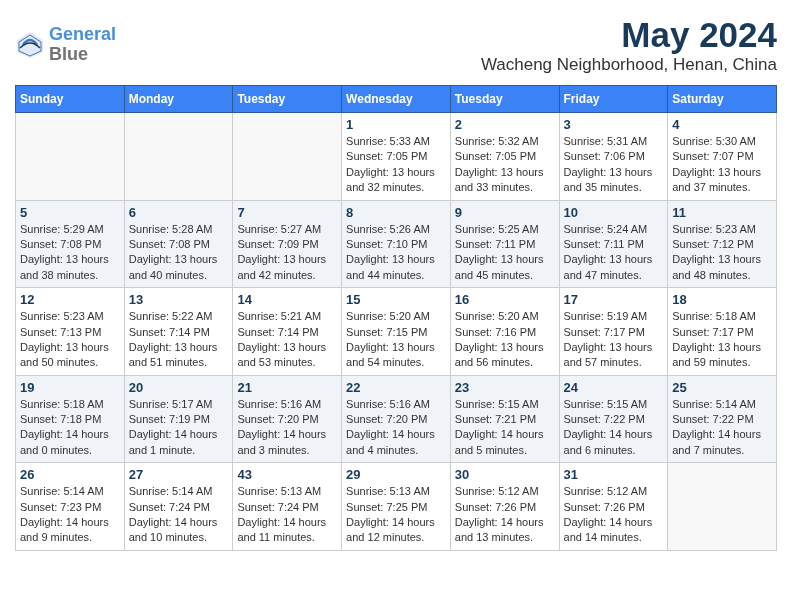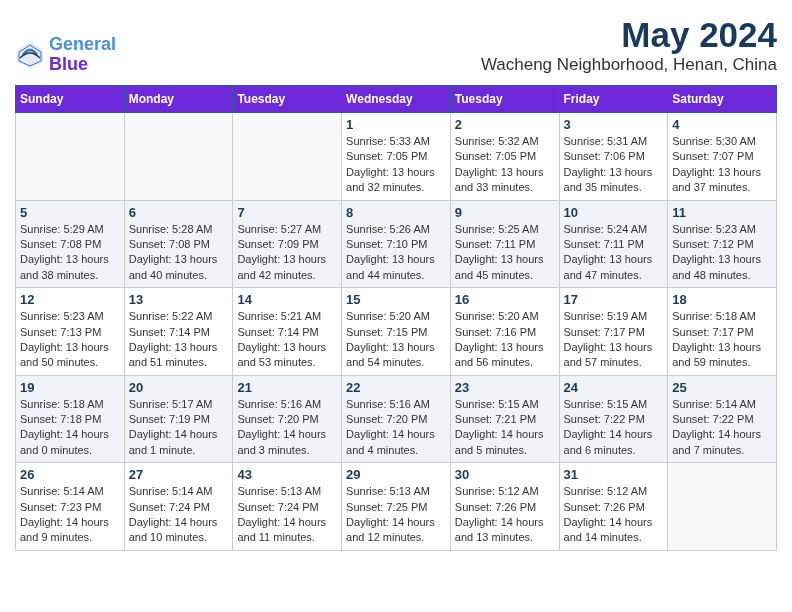--- a/index.html
+++ b/index.html
@@ -6,21 +6,21 @@
     body {
       font-family: Arial, sans-serif;
       background: #fff;
       width: 792px;
       min-height: 612px;
       padding: 15px;
     }
     .header-area {
       display: flex;
       justify-content: space-between;
-      align-items: flex-end;
+      align-items: center;
       margin-bottom: 10px;
     }
     .logo {
       display: flex;
       align-items: center;
     }
     .logo-text {
       font-size: 18px;
       font-weight: bold;
       color: #1a3a5c;
@@ -45,21 +45,21 @@
     .location-title {
       font-size: 17px;
       color: #333;
     }
     .calendar {
       width: 100%;
       border-collapse: collapse;
       font-size: 11px;
     }
     .calendar th {
-      background-color: #6d28d9;
+      background-color: #3b82f6;
       color: #fff;
       padding: 6px 4px;
       text-align: left;
       font-size: 12px;
       border: 1px solid #2a5a9a;
     }
     .calendar td {
       border: 1px solid #ccc;
       vertical-align: top;
       padding: 4px;
@@ -94,21 +94,21 @@
 <div class="header-area">
   <div class="logo">
     <svg class="logo-icon" viewBox="0 0 30 30">
       <polygon points="15,2 28,10 28,22 15,28 2,22 2,10" fill="#3a75c4" opacity="0.15"></polygon>
       <polygon points="15,5 26,12 26,21 15,26 4,21 4,12" fill="none" stroke="#3a75c4" stroke-width="1"></polygon>
       <path d="M8,15 Q15,5 22,15" fill="none" stroke="#3a75c4" stroke-width="2.5"></path>
       <path d="M5,18 Q15,8 25,18" fill="none" stroke="#1a3a5c" stroke-width="1.5"></path>
     </svg>
     <div class="logo-text">
       <div><span>General</span></div>
-      <div style="color:#6d28d9">Blue</div>
+      <div style="color:#737373">Blue</div>
     </div>
   </div>
   <div class="title-area">
     <div class="month-title">May 2024</div>
     <div class="location-title">Wacheng Neighborhood, Henan, China</div>
   </div>
 </div>
 
 <table class="calendar">
   <thead>

